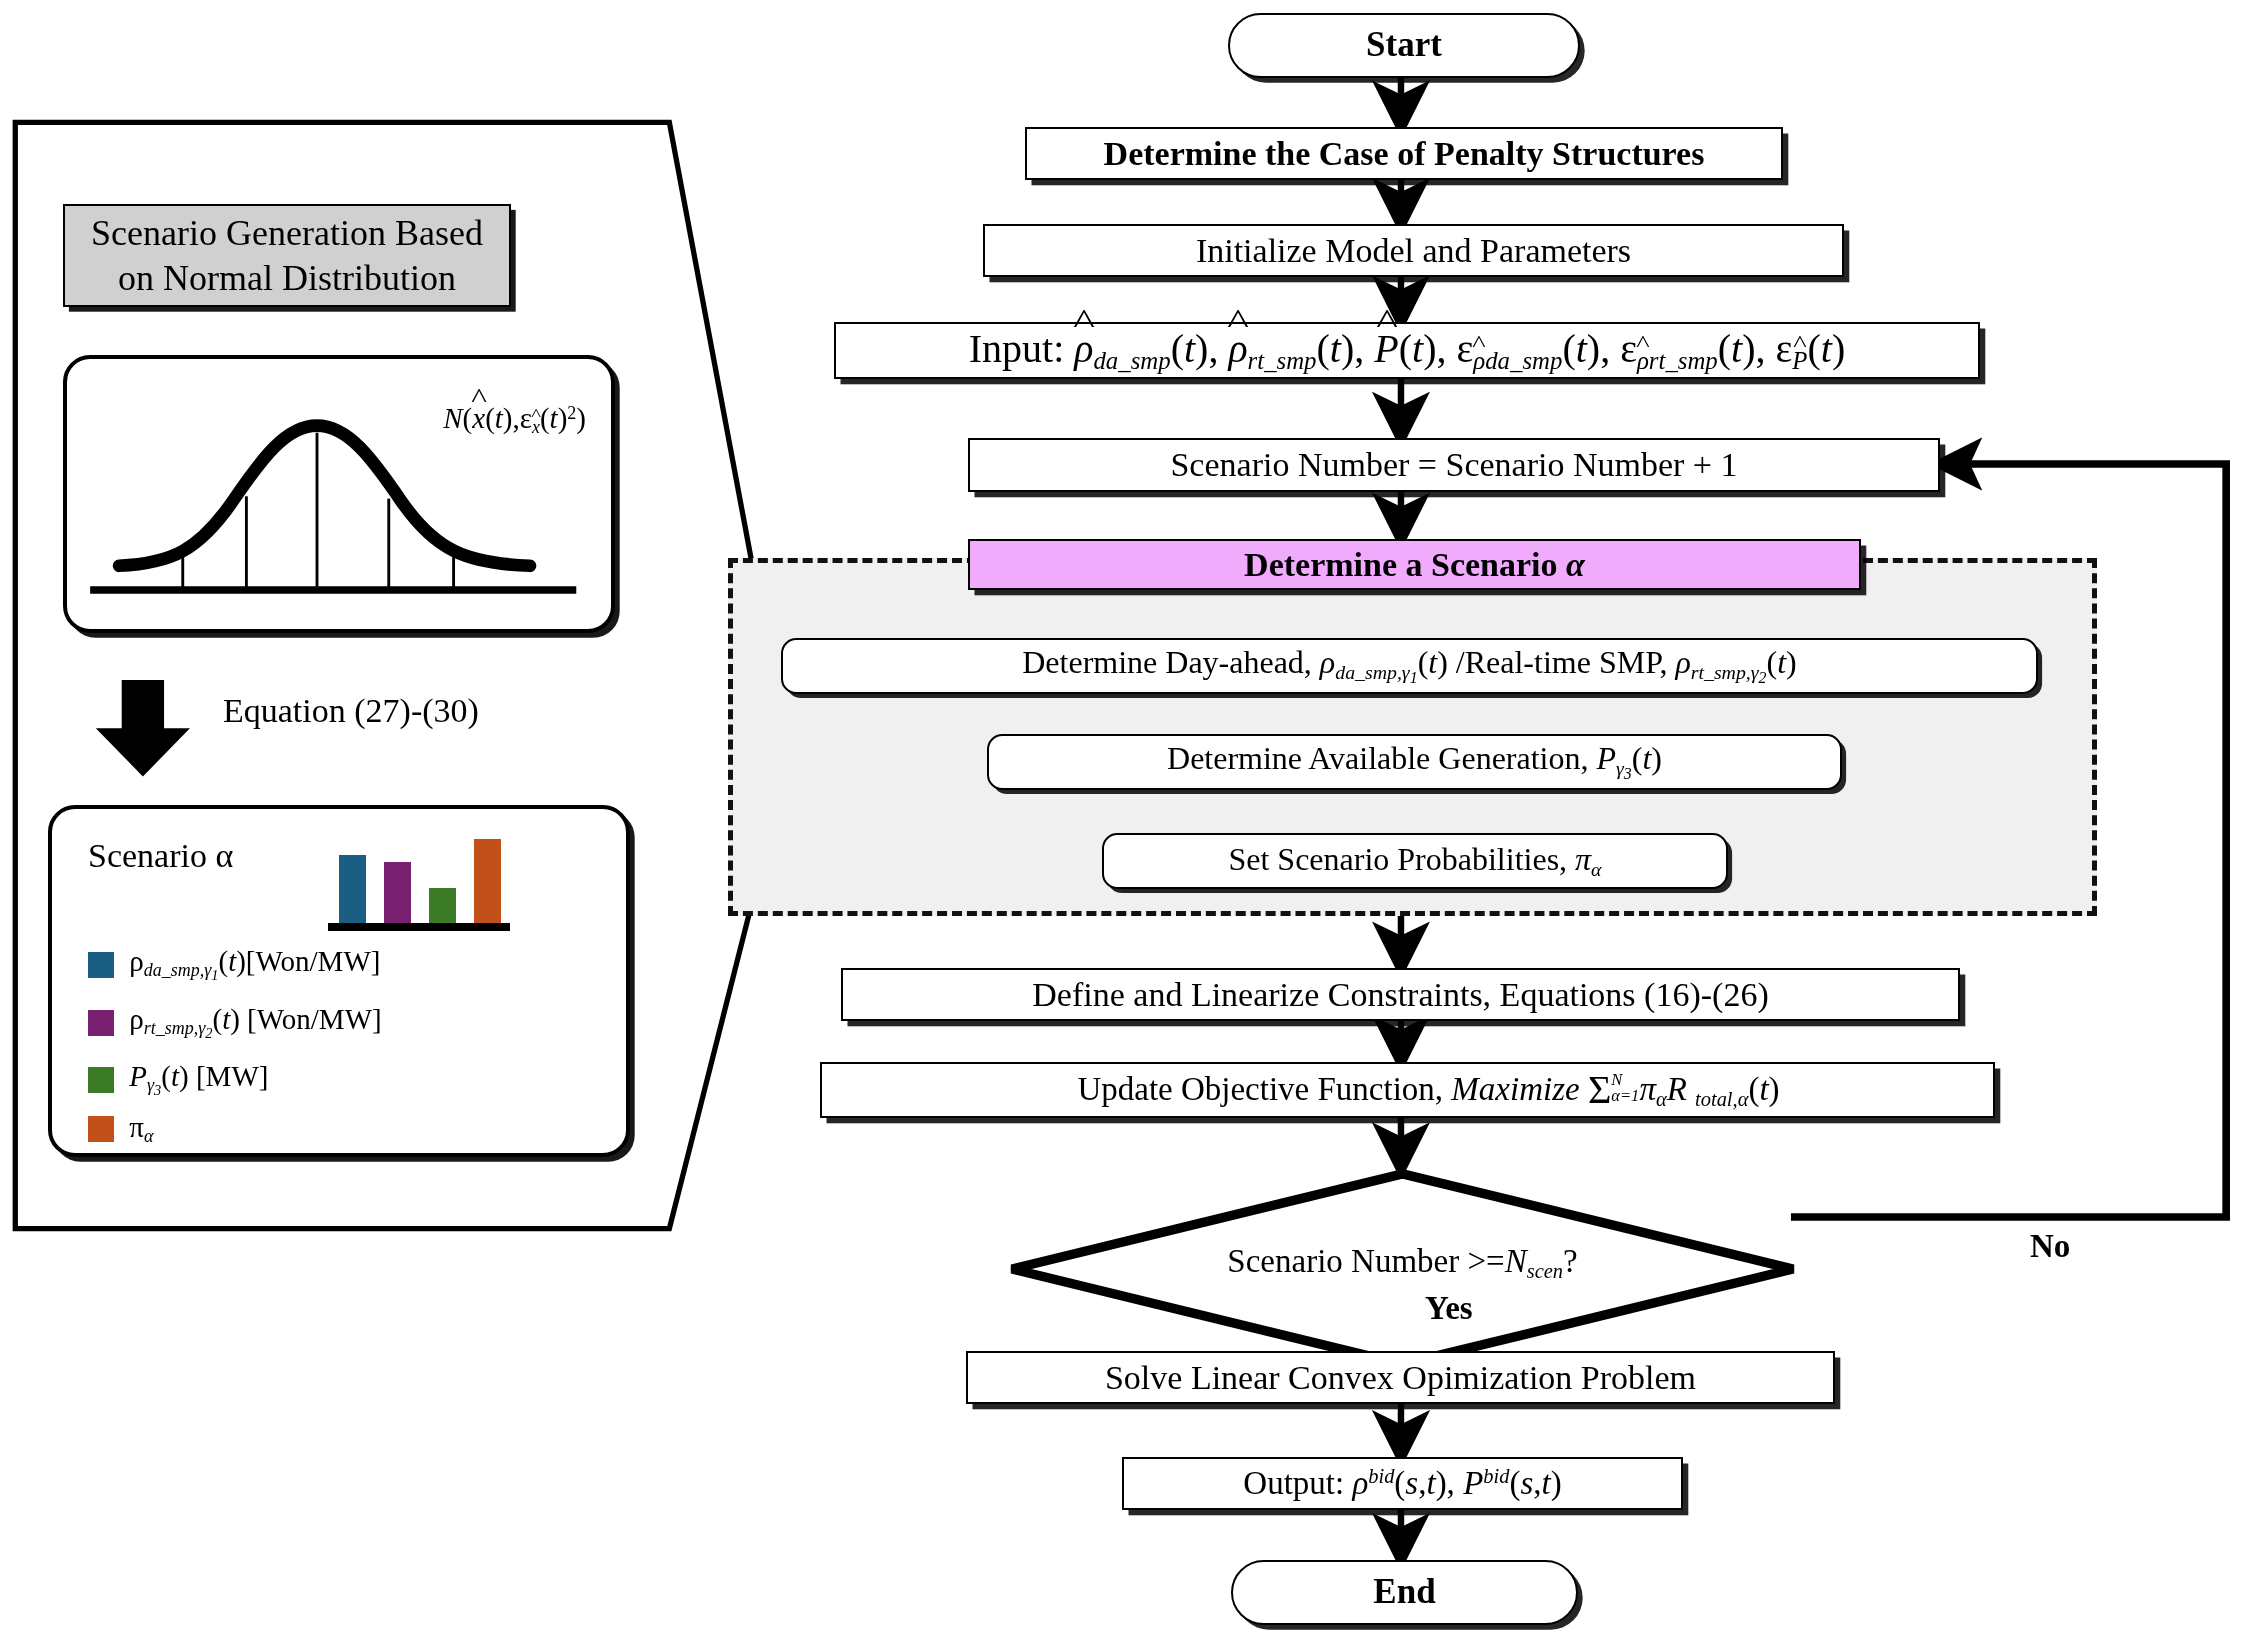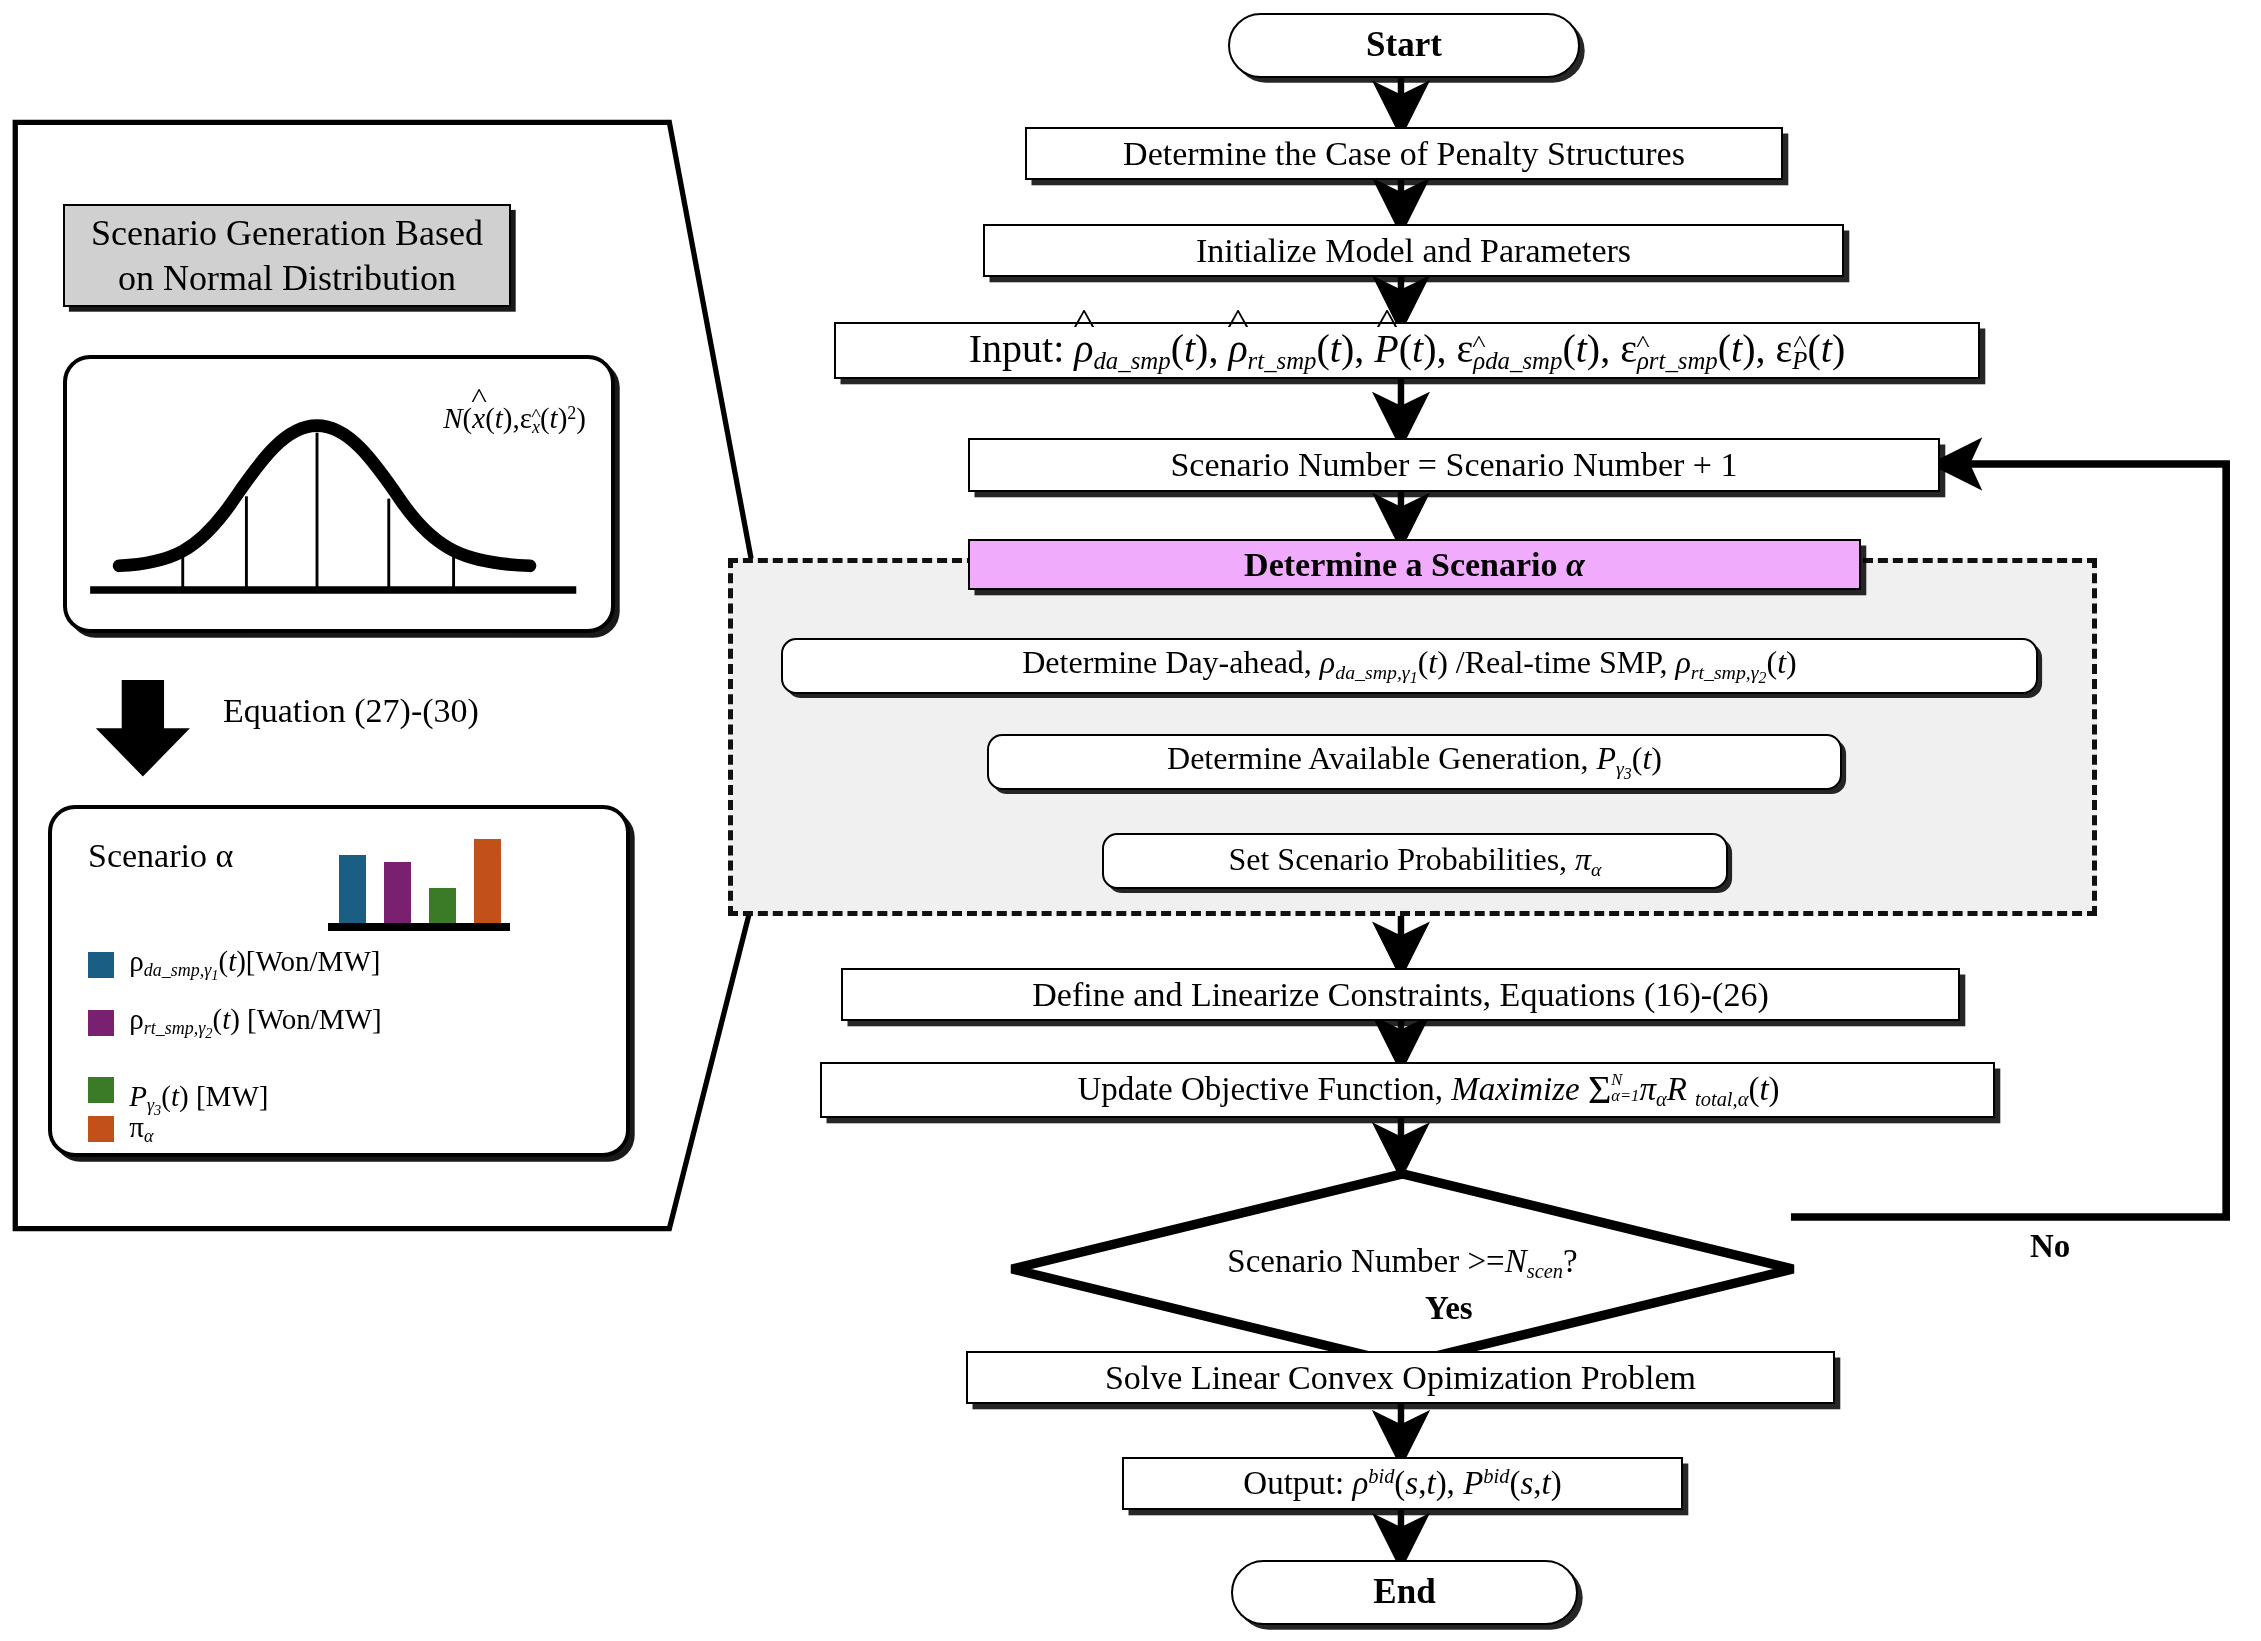--- a/index.html
+++ b/index.html
@@ -129,40 +129,40 @@
       </span>
     </div>
     <div class="legend-row" style="left:36px;top:194px;">
       <span class="swatch" style="background:#7A2070"></span>
       <span class="legend-txt" style="font-size:29px;">
         ρ<sub>rt_smp,γ<sub style="font-size:.8em">2</sub></sub>(<span class="it">t</span>) [Won/MW]
       </span>
     </div>
     <div class="legend-row" style="left:36px;top:251px;">
       <span class="swatch" style="background:#3B7A26"></span>
-      <span class="legend-txt" style="font-size:29px;margin-top:20px;">
+      <span class="legend-txt" style="font-size:29px;">
         <span class="it">P</span><sub>γ<sub style="font-size:.8em">3</sub></sub>(<span class="it">t</span>) [MW]
       </span>
     </div>
     <div class="legend-row" style="left:36px;top:302px;">
       <span class="swatch" style="background:#C2501A"></span>
       <span class="legend-txt" style="font-size:29px;">
         π<sub>α</sub>
       </span>
     </div>
   </div>
 
   <div id="scenario-region" style="left:728px;top:558px;width:1369px;height:358px;"></div>
   <div id="scenario-dash" style="left:728px;top:558px;width:1369px;height:358px;"></div>
 
   <div class="node term" style="left:1228px;top:13px;width:352px;height:65px;font-size:35px;">
     <span class="txt">Start</span>
   </div>
 
-  <div class="node" style="left:1025px;top:127px;width:758px;height:53px;font-size:34px;">
+  <div class="node" style="left:1025px;top:127px;width:758px;height:53px;font-size:34px;font-weight:bold;">
     <span class="txt">Determine the Case of Penalty Structures</span>
   </div>
 
   <div class="node" style="left:975px;top:224px;width:861px;height:53px;font-size:34px;margin-left:8px;">
     <span class="txt">Initialize Model and Parameters</span>
   </div>
 
   <div class="node" style="left:834px;top:322px;width:1146px;height:57px;font-size:40px;">
     <span class="txt">
       <span>Input: </span><span class="hat it">ρ</span><sub>da_smp</sub>(<span class="it">t</span>),&nbsp;<span class="hat it">ρ</span><sub>rt_smp</sub>(<span class="it">t</span>),&nbsp;<span class="hat it">P</span>(<span class="it">t</span>),&nbsp;ε<sub><span class="hat it">ρ</span>da_smp</sub>(<span class="it">t</span>),&nbsp;ε<sub><span class="hat it">ρ</span>rt_smp</sub>(<span class="it">t</span>),&nbsp;ε<sub><span class="hat it">P</span></sub>(<span class="it">t</span>)

